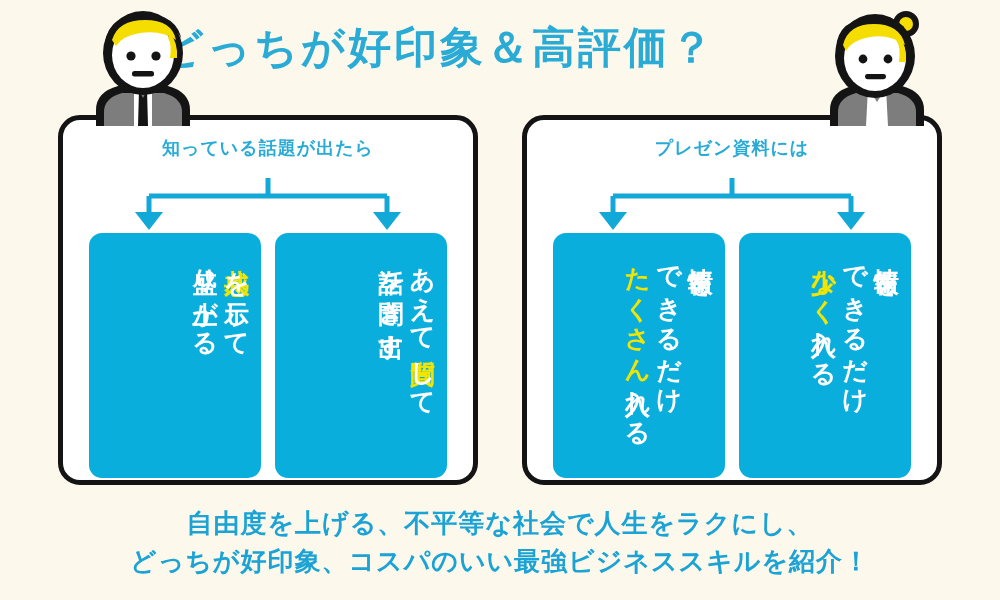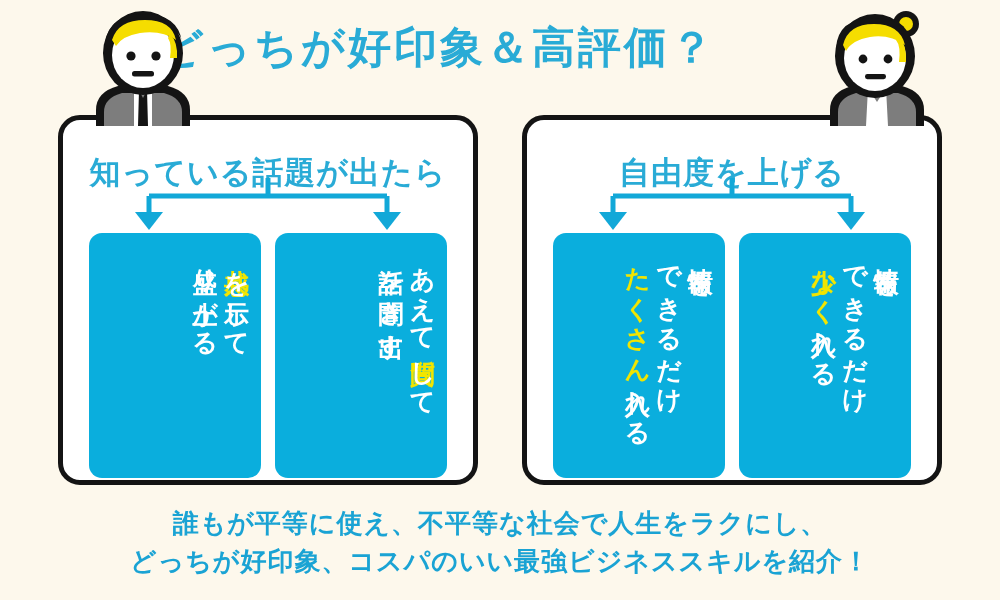--- a/index.html
+++ b/index.html
@@ -54,25 +54,25 @@
     border: 5px solid #141414;
     border-radius: 22px;
     box-sizing: border-box;
     z-index: 4;
   }
   #panel-left  { left: 58px; }
   #panel-right { left: 522px; }
 
   .panel-header {
     position: absolute;
-    top: 32px;
+    top: 16px;
     left: 0;
     width: 100%;
     text-align: center;
-    font-size: 31px;
+    font-size: 18px;
     font-weight: bold;
     color: #29abd6;
     letter-spacing: 1px;
     white-space: nowrap;
   }
 
   .branch-arrow {
     position: absolute;
     top: 56px;
     left: 0;
@@ -217,21 +217,21 @@
     <div class="card">
       <div class="vcol"><span>あえて</span><span class="hl">質問</span><span>して</span></div>
       <div class="vcol"><span>話を聞き出す</span></div>
     </div>
 
   </div>
 </div>
 
 <div class="panel" id="panel-right">
 
-  <div class="panel-header">自由度を上げる</div>
+  <div class="panel-header">プレゼン資料には</div>
 
   <div class="branch-arrow">
     <svg viewBox="0 0 410 58" width="100%" height="58" preserveAspectRatio="none">
       <g stroke="#12a8d8" stroke-width="5" fill="none">
         <line x1="205" y1="2" x2="205" y2="20"></line>
         <line x1="86" y1="20" x2="324" y2="20"></line>
         <line x1="86" y1="20" x2="86" y2="38"></line>
         <line x1="324" y1="20" x2="324" y2="38"></line>
       </g>
       <polygon points="72,36 100,36 86,54" fill="#12a8d8"></polygon>
@@ -250,15 +250,15 @@
     <div class="card">
       <div class="vcol"><span>情報を</span></div>
       <div class="vcol"><span>できるだけ</span></div>
       <div class="vcol"><span class="hl">少なく</span><span>入れる</span></div>
     </div>
 
   </div>
 </div>
 
 <div id="caption">
-  <div class="cap-line">誰もが平等に使え、不平等な社会で人生をラクにし、</div>
+  <div class="cap-line">自由度を上げる、不平等な社会で人生をラクにし、</div>
   <div class="cap-line">どっちが好印象、コスパのいい最強ビジネススキルを紹介！</div>
 </div>
 
 </body></html>

